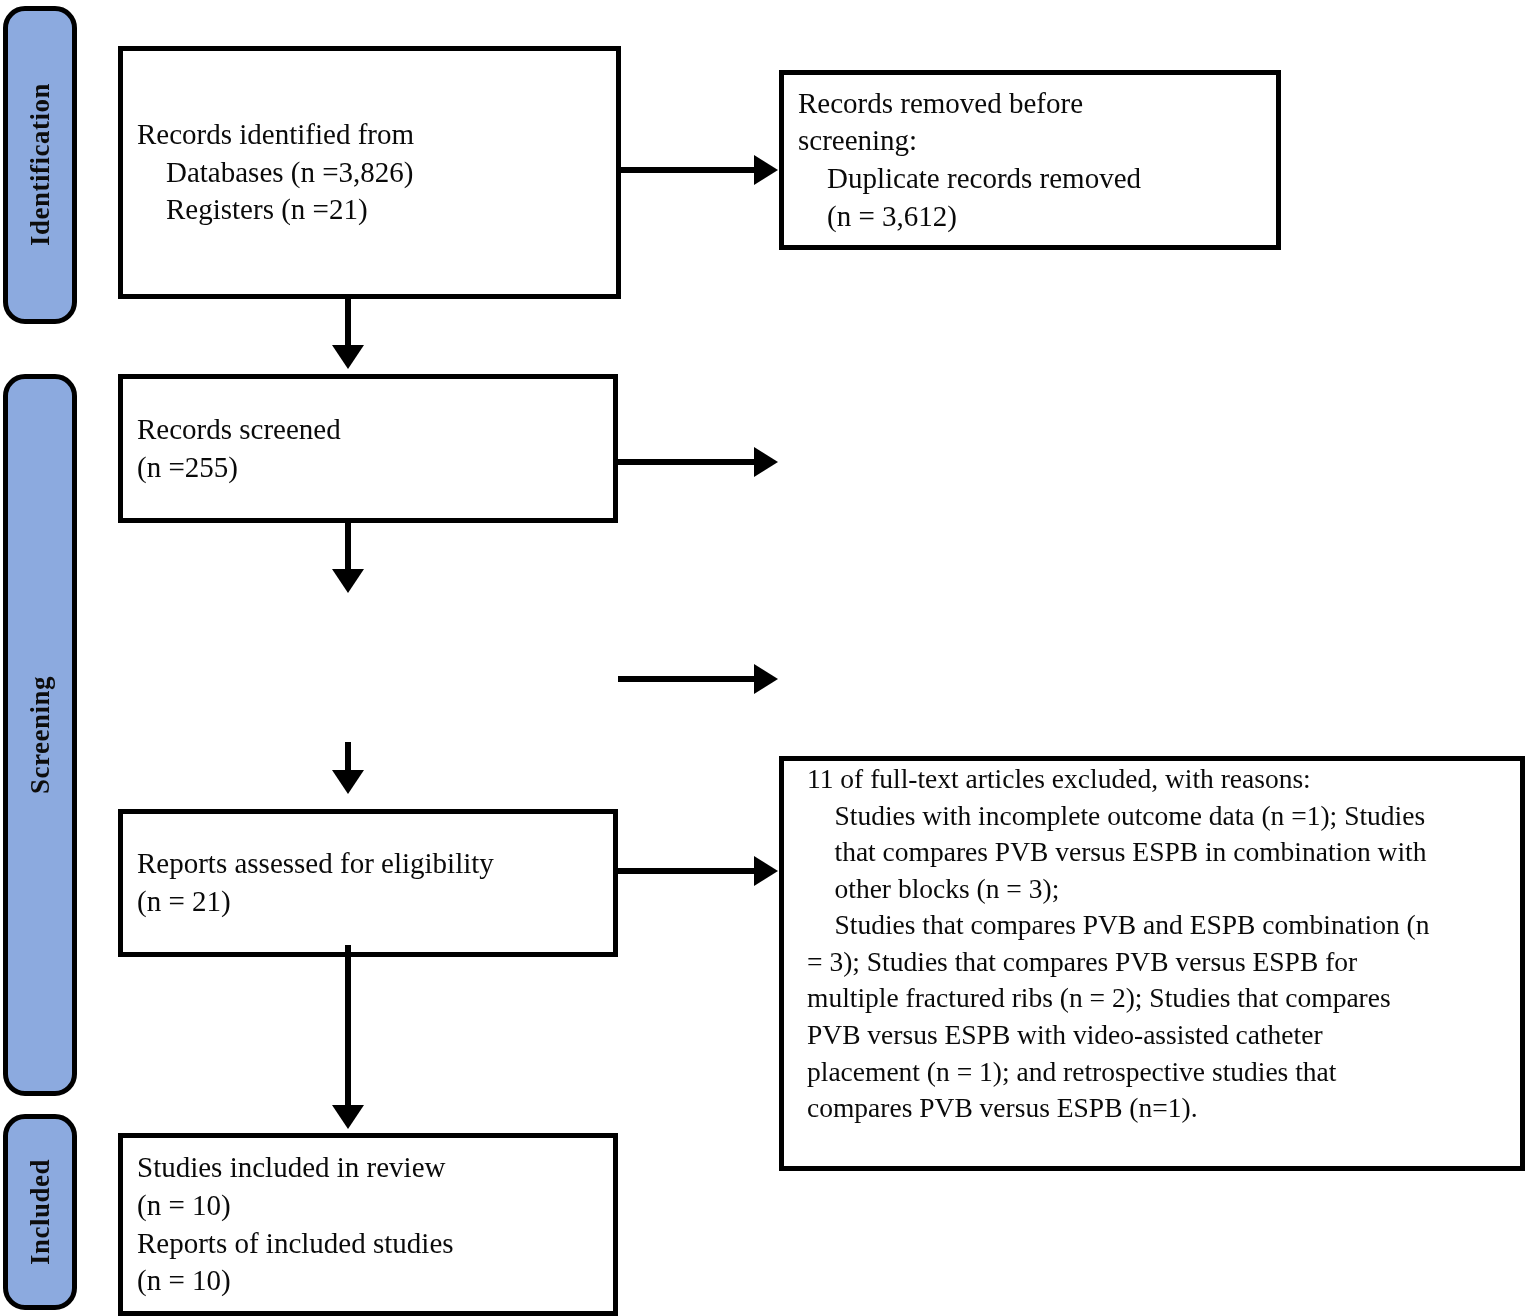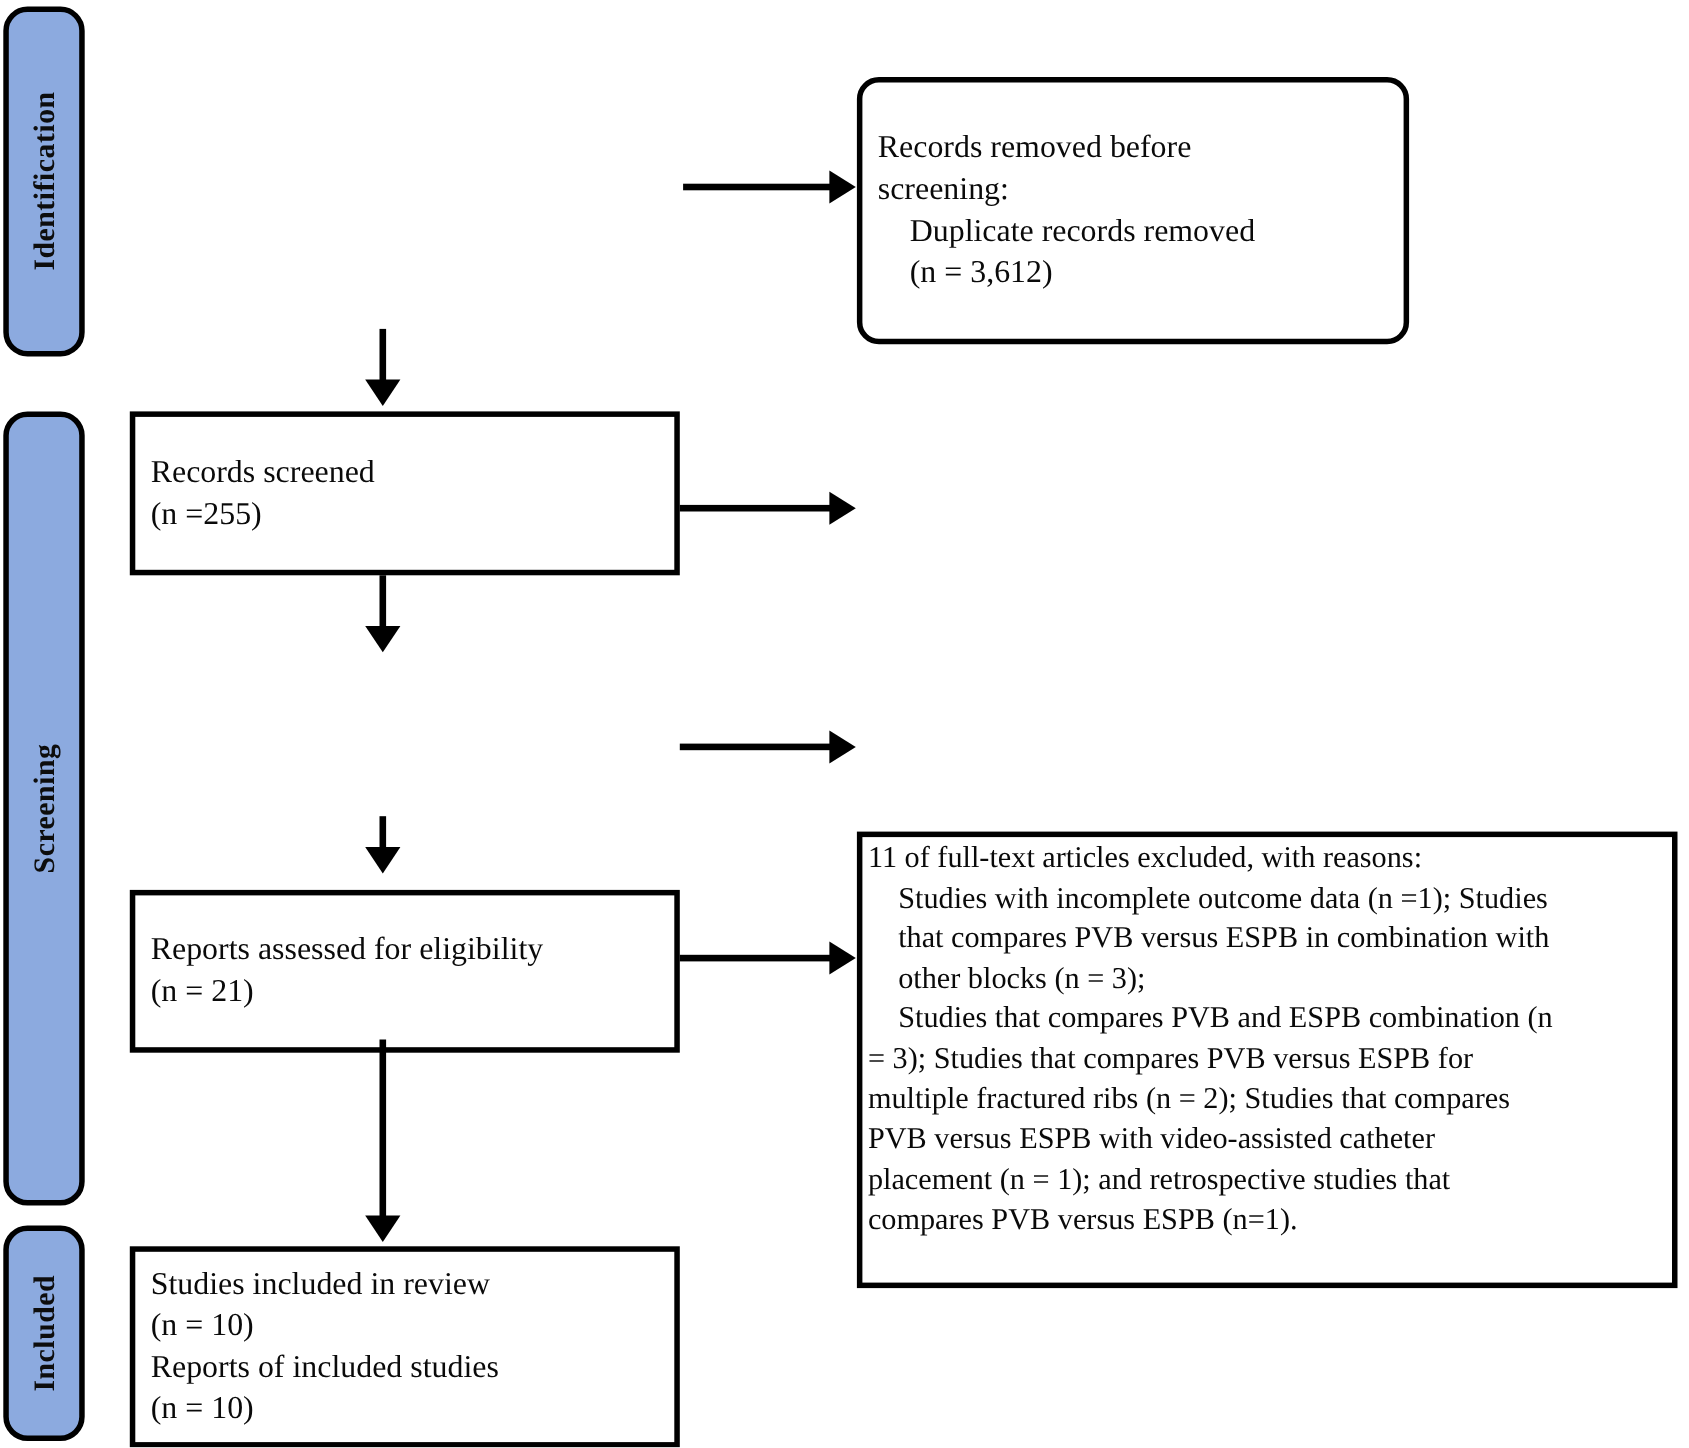--- a/index.html
+++ b/index.html
@@ -64,29 +64,29 @@
   .fbox.top-align .txt { padding-top: 20px; }
 
   
   #box-identified   { left: 118px; top: 46px;   width: 503px; height: 253px; }
   #box-screened     { left: 118px; top: 374px;  width: 500px; height: 149px; }
   #box-sought       { left: 118px; top: 596px;  width: 500px; height: 146px; }
   #box-assessed     { left: 118px; top: 797px;  width: 500px; height: 148px; margin-top: 12px; }
   #box-included     { left: 118px; top: 1133px; width: 500px; height: 183px; }
 
   
-  #box-removed      { left: 779px; top: 70px;   width: 502px; height: 243px; border-radius: 20px; }
+  #box-removed      { left: 779px; top: 70px;   width: 502px; height: 180px; }
   #box-excluded     { left: 779px; top: 392px;  width: 502px; height: 140px; }
   #box-notretrieved { left: 779px; top: 611px;  width: 502px; height: 136px; }
   #box-reasons      { left: 779px; top: 756px;  width: 746px; height: 415px; }
 
   #box-reasons .txt {
     font-size: 27.5px;
     line-height: 1.33;
-    padding: 0 5px;
+    padding: 0 23px;
   }
 
   
   .vline {
     position: absolute;
     background: #000000;
     width: 6px;
   }
   .hline {
     position: absolute;
@@ -138,20 +138,25 @@
   </div>
 
   <div class="stage" id="stage-screening">
     <span class="stage-label">Screening</span>
   </div>
 
   <div class="stage" id="stage-included">
     <span class="stage-label">Included</span>
   </div>
 
+  <div class="fbox" id="box-identified">
+    <div class="txt">Records identified from
+    Databases (n =3,826)
+    Registers (n =21)</div>
+  </div>
 
   <div class="fbox" id="box-screened">
     <div class="txt">Records screened
 (n =255)</div>
   </div>
 
 
   <div class="fbox" id="box-assessed">
     <div class="txt">Reports assessed for eligibility
 (n = 21)</div>

